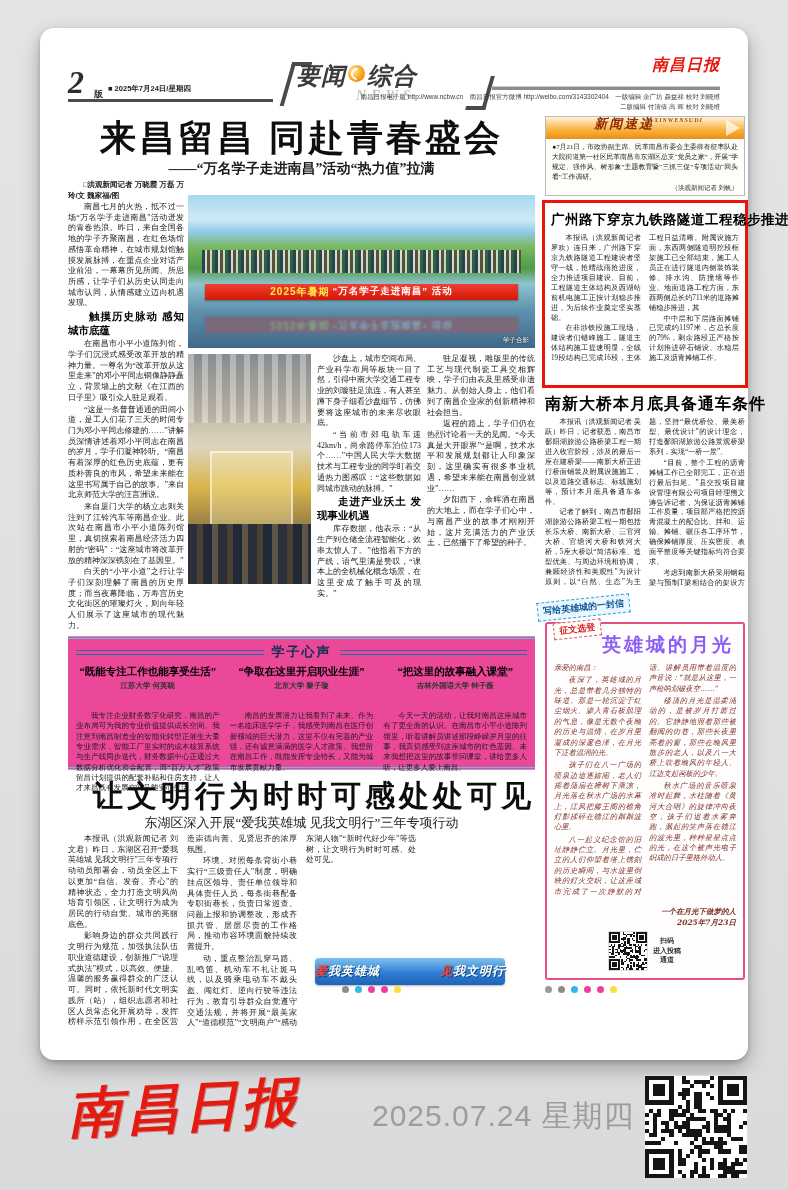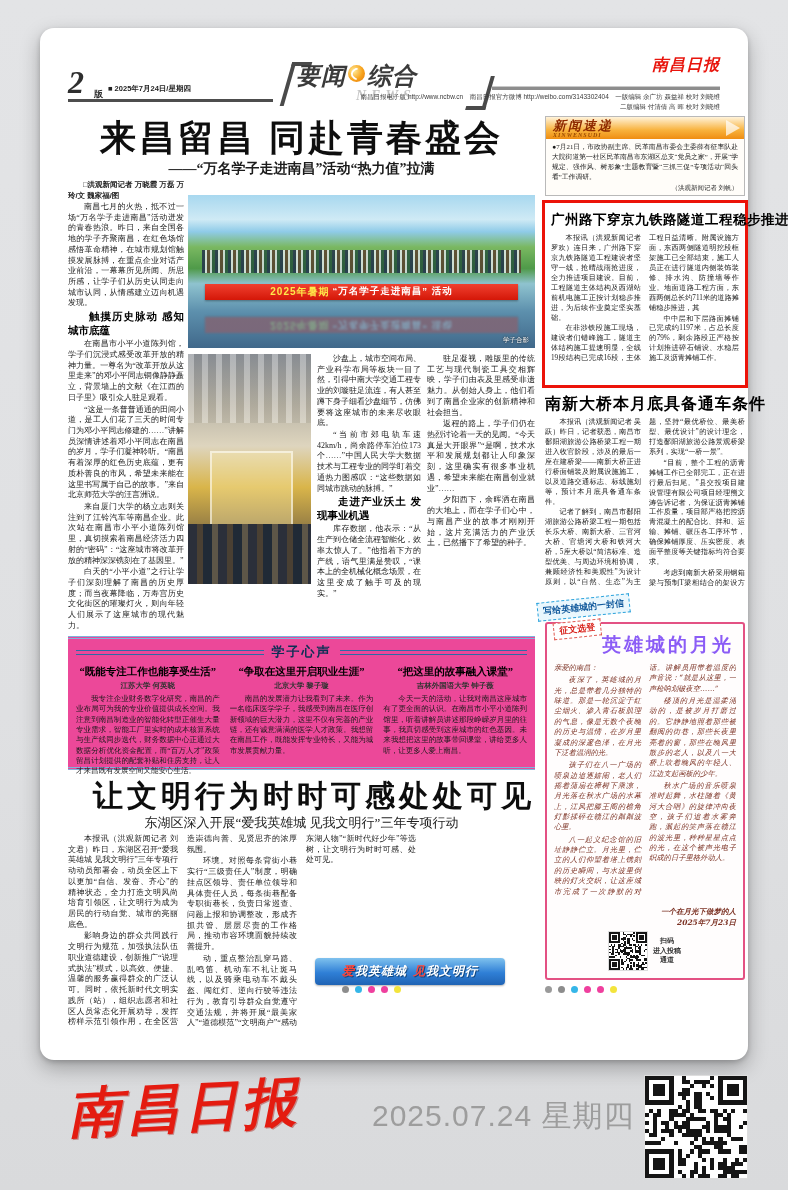--- a/index.html
+++ b/index.html
@@ -53,35 +53,35 @@
           background:repeating-linear-gradient(90deg,#2b2f3a 0 9px,#4a4033 9px 15px,#202a36 15px 24px,#5d5648 24px 30px)}
   
   .voices{position:absolute;left:28px;top:608px;width:467px;height:134px;background:#ec4899;
           border-top:3px double #7fb3dc;border-bottom:3px double #7fb3dc;box-sizing:border-box;padding:4px 8px}
   .voices-title{display:flex;align-items:center;gap:8px;justify-content:center;margin-bottom:3px}
   .voices-title .ln{flex:1;height:3px;border-top:1px solid #2b6aa6;border-bottom:1px solid #2b6aa6}
   .voices-title .tt{font:bold 13px "Liberation Sans",sans-serif;color:#0c2f55;letter-spacing:2px}
   .voices-grid{display:flex;gap:10px}
   .vitem{flex:1;overflow:hidden}
   .vquote{font:bold 10.5px "Liberation Serif",serif;color:#000;text-align:center;margin:1px 0 2px}
-  .vauthor{font:bold 7.5px "Liberation Sans",sans-serif;color:#333;text-align:center;margin-bottom:3px}
+  .vauthor{font:bold 7.5px "Liberation Sans",sans-serif;color:#333;text-align:center;margin-bottom:20px}
   .vbody{font:7.5px/1.38 "Liberation Serif",serif;text-align:justify;color:#1a1a1a;text-indent:2em;height:84px;overflow:hidden}
   
   .civ-hl{position:absolute;left:28px;top:748px;width:467px;text-align:right;font:bold 30px "Liberation Serif",serif;color:#0d0d0d;letter-spacing:4px;white-space:nowrap}
   .civ-sub{position:absolute;left:28px;top:786px;width:467px;text-align:center;font:13px "Liberation Serif",serif;color:#1c1c1c}
   .civ-body{position:absolute;left:28px;top:806px;width:467px;height:196px;columns:4;column-gap:9px;column-fill:auto}
   .civ-banner{position:absolute;left:247px;top:124px;width:190px;height:27px;background:linear-gradient(180deg,#7fc2ee,#2f7fd6 55%,#1f63b4);
-              border-radius:4px;display:flex;align-items:center;justify-content:center;gap:6px;box-shadow:0 1px 2px rgba(0,0,0,.3)}
+              border-radius:4px;display:flex;align-items:center;justify-content:space-between;gap:6px;box-shadow:0 1px 2px rgba(0,0,0,.3)}
   .civ-banner span{display:inline-block;font:bold 12px "Liberation Serif",serif;font-style:italic;color:#fff;letter-spacing:1px;text-shadow:1px 1px 0 #14487f}
   .civ-banner span::first-letter{color:#ff4538}
   .regdots{position:absolute;display:flex;gap:6px}
   .regdots i{width:7px;height:7px;border-radius:50%}
   
   .flash{position:absolute;left:505px;top:88px;width:200px;height:80px;border:1px solid #b9b9b9;box-sizing:border-box;background:#fffdf9}
-  .flash-head{height:22px;background:linear-gradient(180deg,#fff3da,#f8b23c 60%,#ef8d12);position:relative;display:flex;flex-direction:column;justify-content:center;padding-left:7px;box-sizing:border-box}
+  .flash-head{height:22px;background:linear-gradient(180deg,#fff3da,#f8b23c 60%,#ef8d12);position:relative;display:flex;flex-direction:row;justify-content:center;padding-left:7px;box-sizing:border-box}
   .flash-head .cn{font:bold 13px "Liberation Serif",serif;font-style:italic;color:#8f2a00;letter-spacing:2px;line-height:1}
   .flash-head .en{font:bold 6px "Liberation Serif",serif;font-style:italic;color:#9a4a00;letter-spacing:1px}
   .flash-head .dec{position:absolute;right:4px;top:3px;width:0;height:0;border-left:14px solid #fff;border-top:8px solid transparent;border-bottom:8px solid transparent;opacity:.7}
   .flash-body{padding:3px 6px;font:6.8px/1.45 "Liberation Serif",serif;text-align:justify;color:#1a1a1a}
   .flash-credit{text-align:right;font:6.5px "Liberation Serif",serif;color:#333;padding:0 6px}
   .redbox{position:absolute;left:502px;top:172px;width:206px;height:188px;border:3px solid #ec1309;box-sizing:border-box;background:#fff;padding:6px 6px 4px}
   .redbox-title{font:bold 13.5px "Liberation Serif",serif;color:#000;text-align:center;letter-spacing:.5px;margin:2px 0 5px;white-space:nowrap}
   .cols2{columns:2;column-gap:8px;column-fill:auto}
   .t-body{height:140px;font-size:7.2px;line-height:1.38}
   .bridge-title{position:absolute;left:505px;top:366px;width:200px;text-align:center;font:bold 16px "Liberation Serif",serif;color:#000;letter-spacing:1px;white-space:nowrap}

